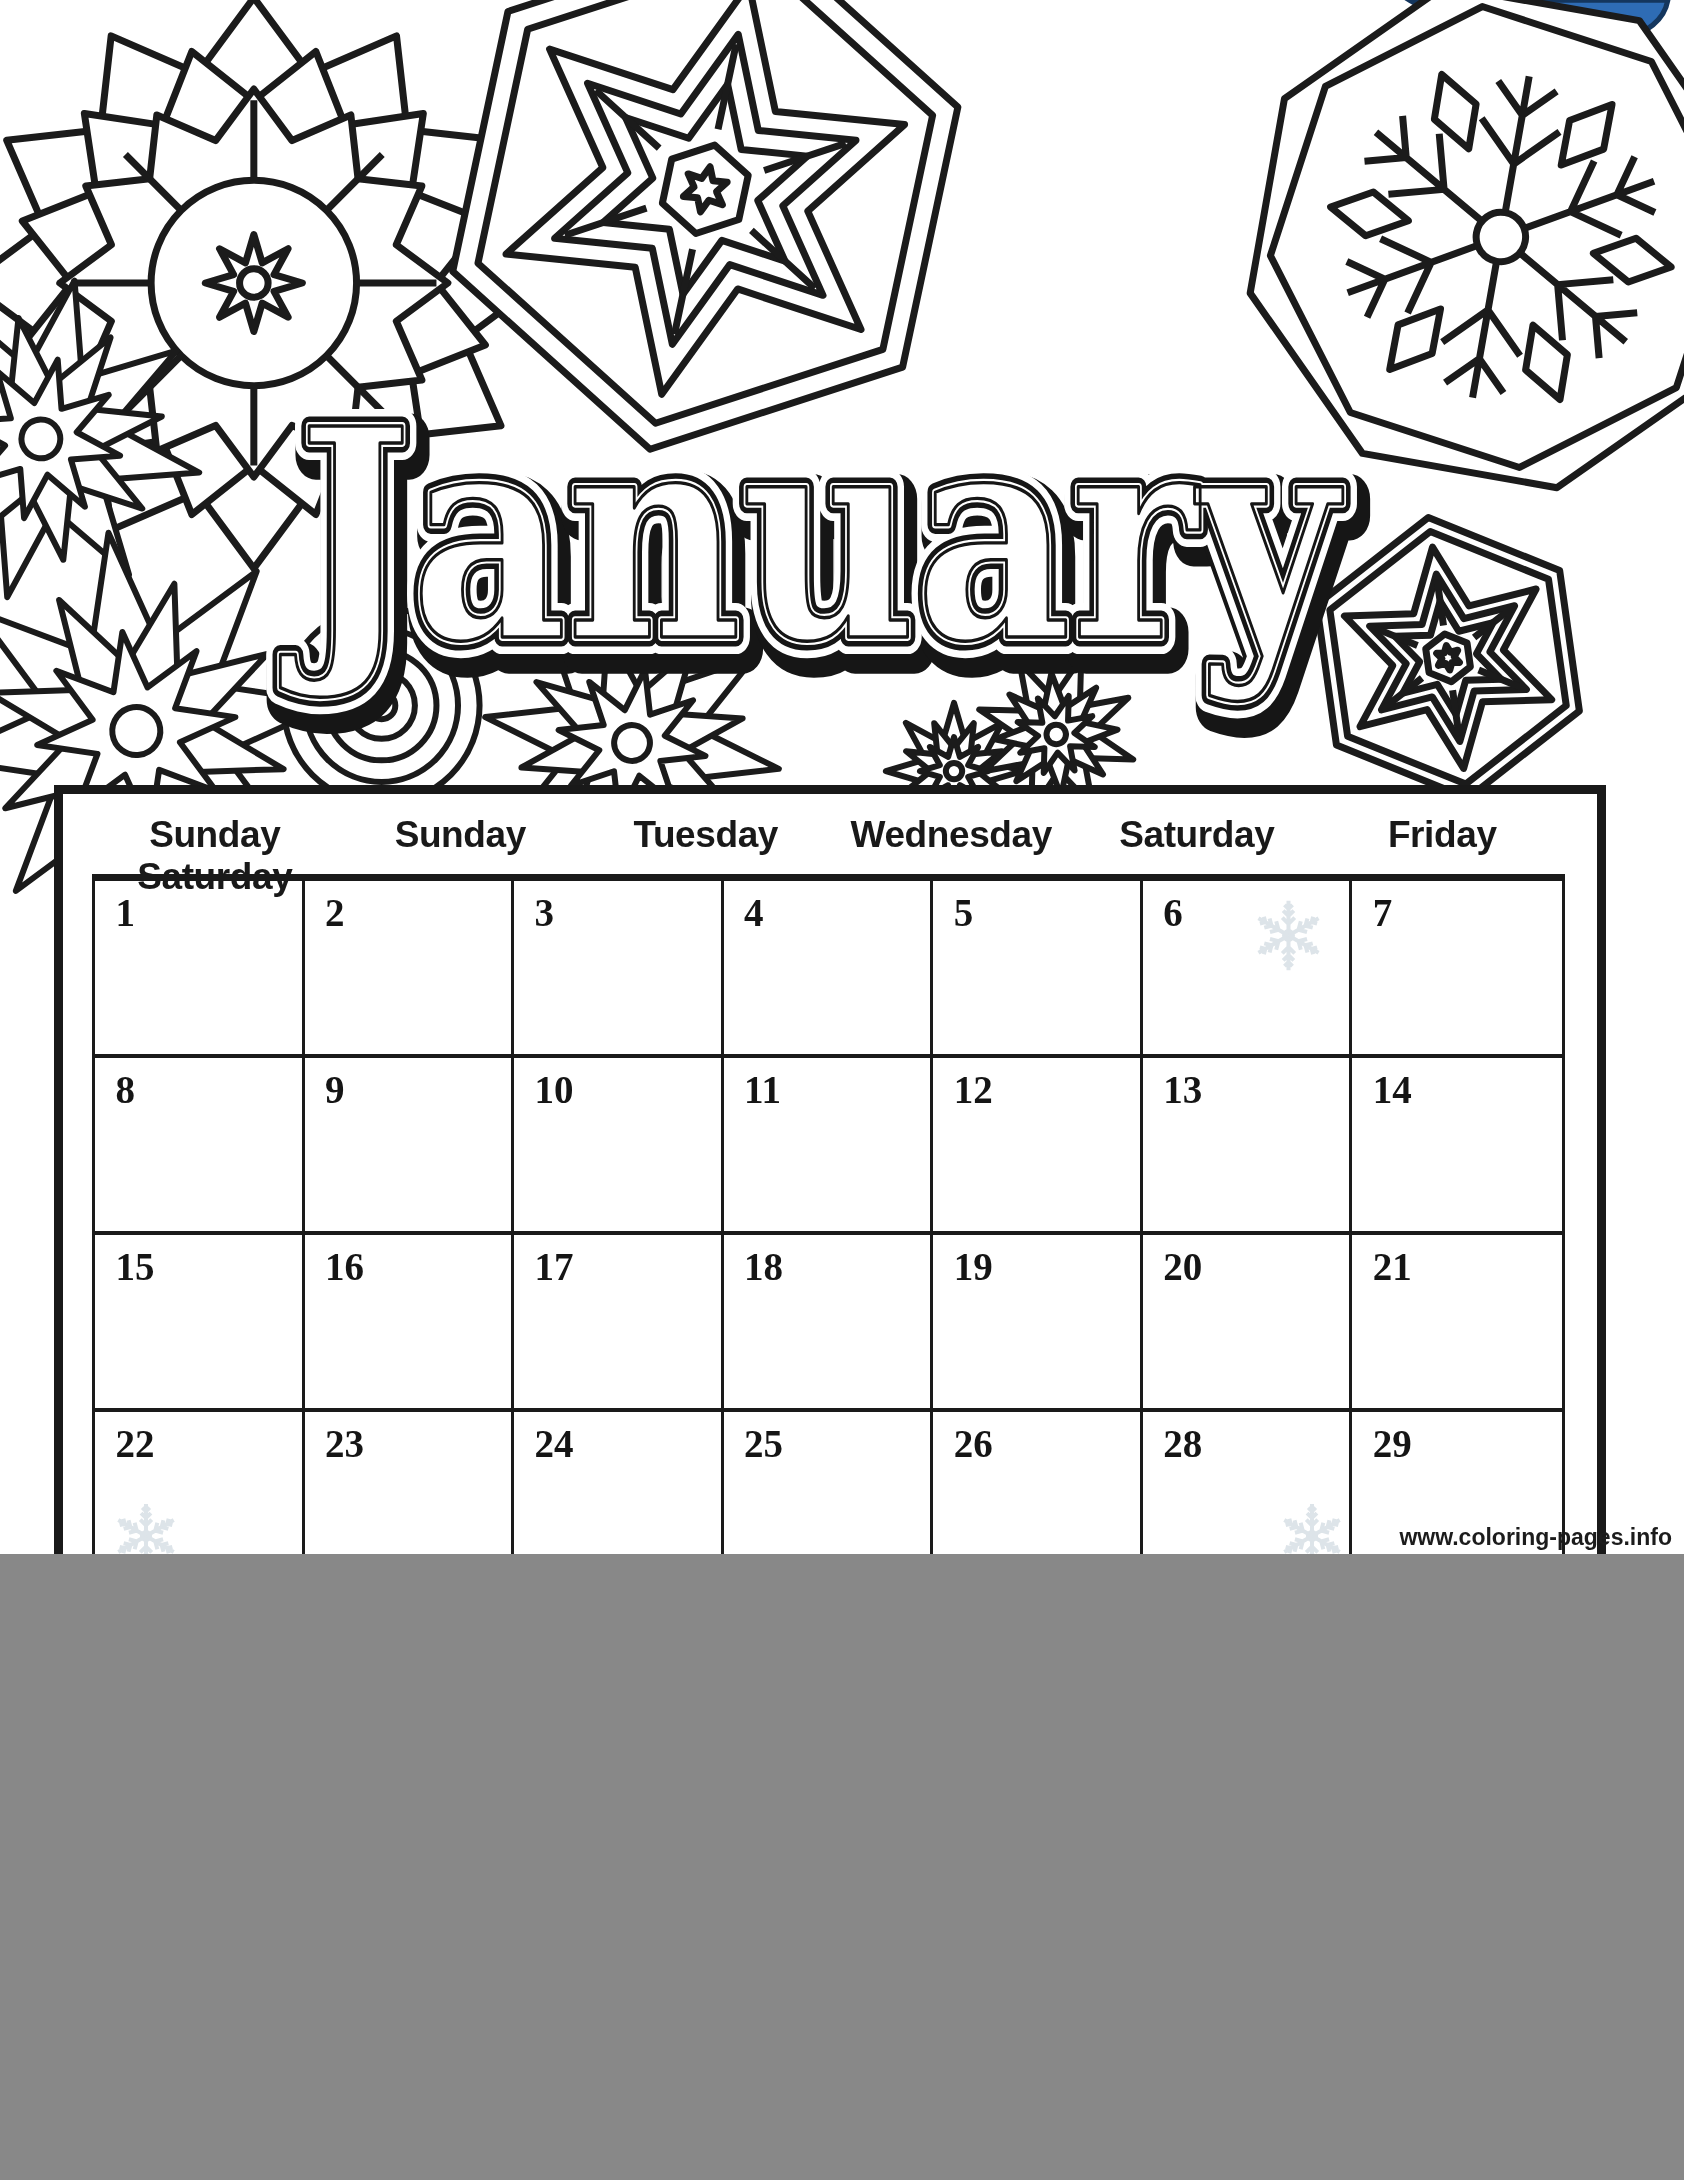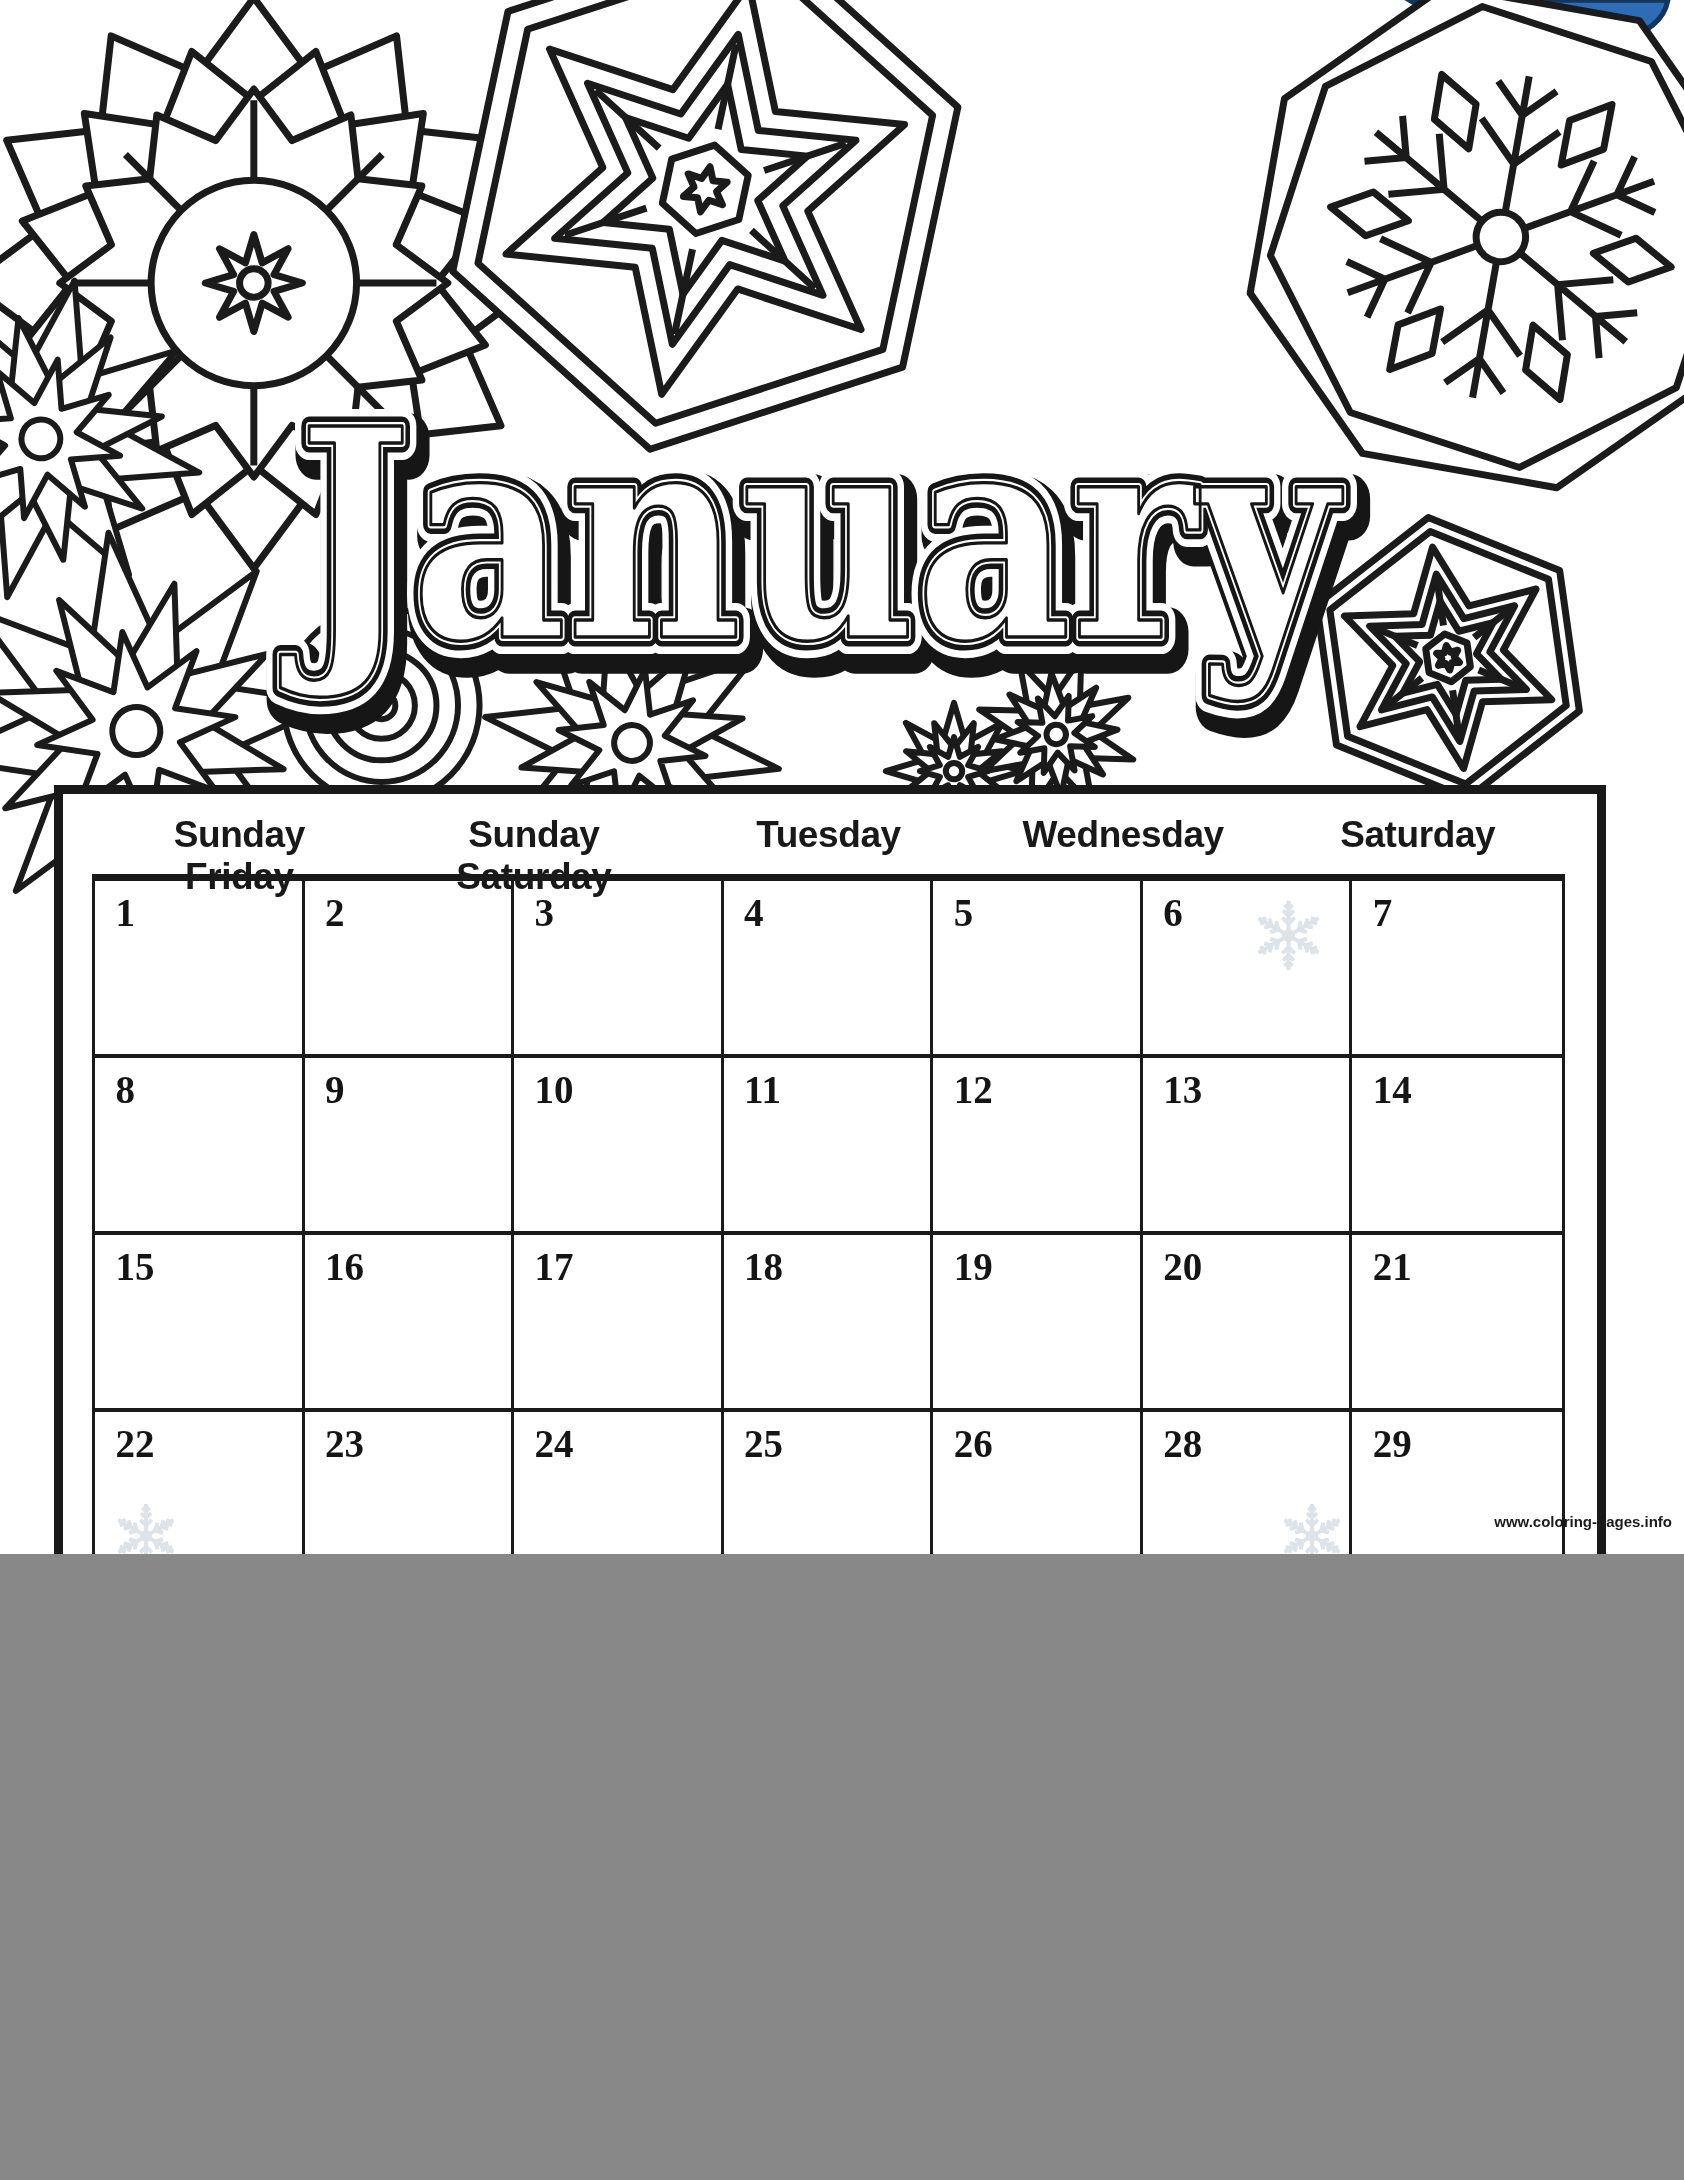--- a/index.html
+++ b/index.html
@@ -25,21 +25,21 @@
   .t-gap    { fill:#ffffff; stroke:#ffffff; stroke-width:9px;  }
   .t-face   { fill:#ffffff; stroke:#161616; stroke-width:4px;  }
 
   
   .panel {
     position:absolute; left:54px; top:785px; width:1552px; height:1030px;
     background:#ffffff; border:9.4px solid #191919; box-sizing:border-box; z-index:2;
   }
   .dow-row {
     position:absolute; left:29px; top:20.4px; width:1473px; height:48px;
-    display:grid; grid-template-columns:repeat(5,1fr);
+    display:grid; grid-template-columns:repeat(6,1fr);
   }
   .dow {
     display:flex; align-items:center; justify-content:center;
     font-weight:700; font-size:37px; letter-spacing:-0.4px; color:#191919;
   }
   .grid {
     position:absolute; left:29px; top:80px; width:1473px; height:897px;
     box-sizing:border-box; border:3.4px solid #1a1a1a; border-top-width:7.7px; border-bottom-width:5.1px;
     display:grid; grid-template-columns:repeat(7,1fr); grid-template-rows:repeat(5,1fr);
   }
@@ -51,22 +51,22 @@
   .cell:nth-child(7n) { border-right:none; }
   .cell:nth-child(n+29) { border-bottom:none; }
   .day {
     position:absolute; left:20.4px; top:8.5px;
     font-family:"Liberation Serif", serif; font-weight:700; font-size:39px; color:#151515;
   }
   .cellflake { position:absolute; }
 
   
   .watermark {
-    position:absolute; right:12px; bottom:24px; z-index:4;
-    font-weight:700; font-size:15px; color:#1c1c1c;
+    position:absolute; right:12px; bottom:3px; z-index:4;
+    font-weight:700; font-size:23px; color:#1c1c1c;
   }
 </style>
 </head>
 <body>
 
 <div class="page">
 
   <svg class="defs" aria-hidden="true">
     <defs>
       <path id="p-star12" vector-effect="non-scaling-stroke" d="M100,0 L73.4,19.7 86.6,50 53.7,53.7 50,86.6 19.7,73.4 0,100 -19.7,73.4 -50,86.6 -53.7,53.7 -86.6,50 -73.4,19.7 -100,0 -73.4,-19.7 -86.6,-50 -53.7,-53.7 -50,-86.6 -19.7,-73.4 0,-100 19.7,-73.4 50,-86.6 53.7,-53.7 86.6,-50 73.4,-19.7 Z"></path>

